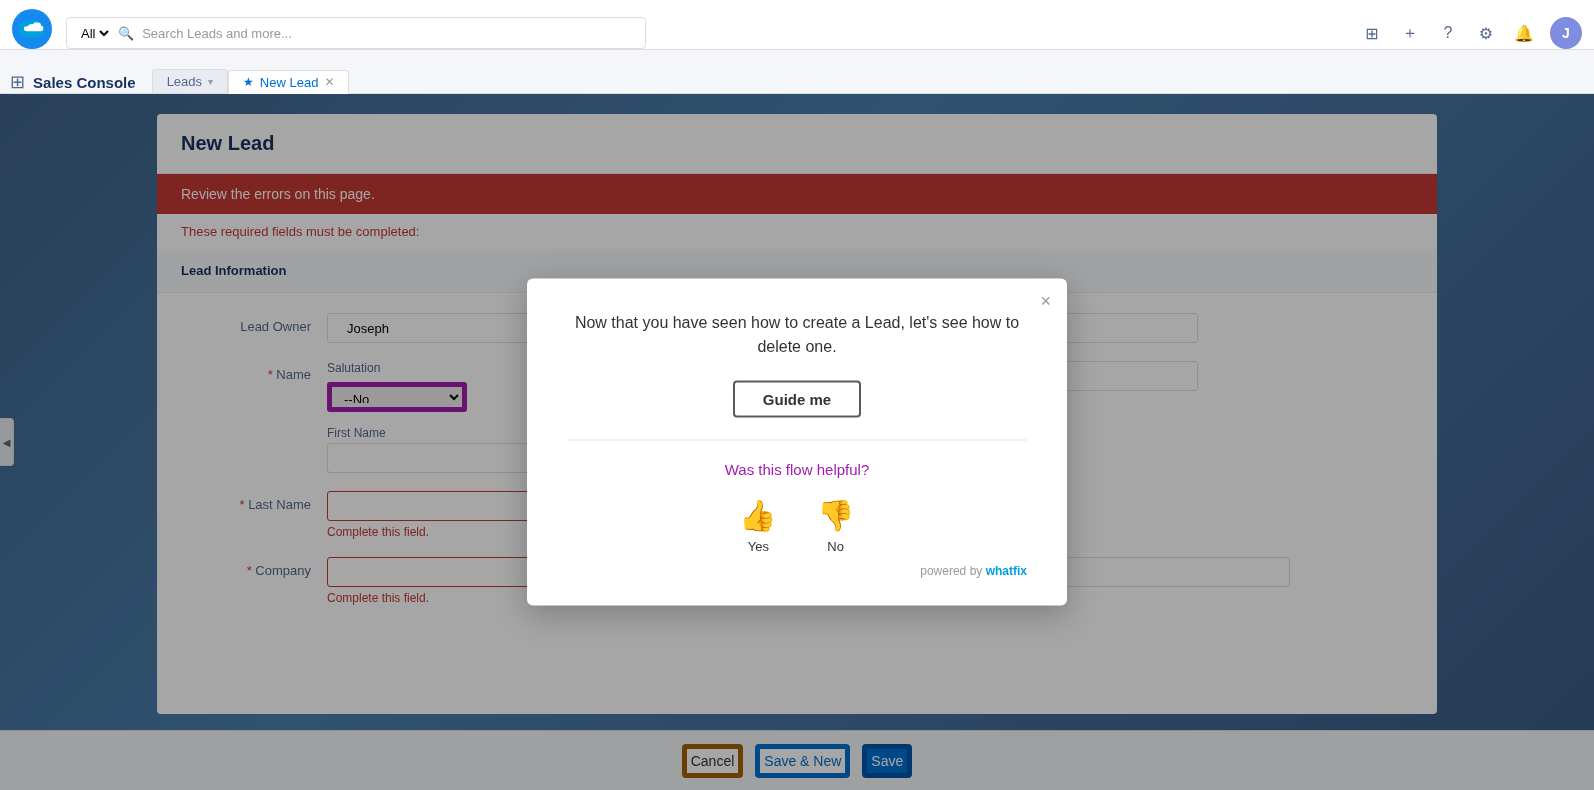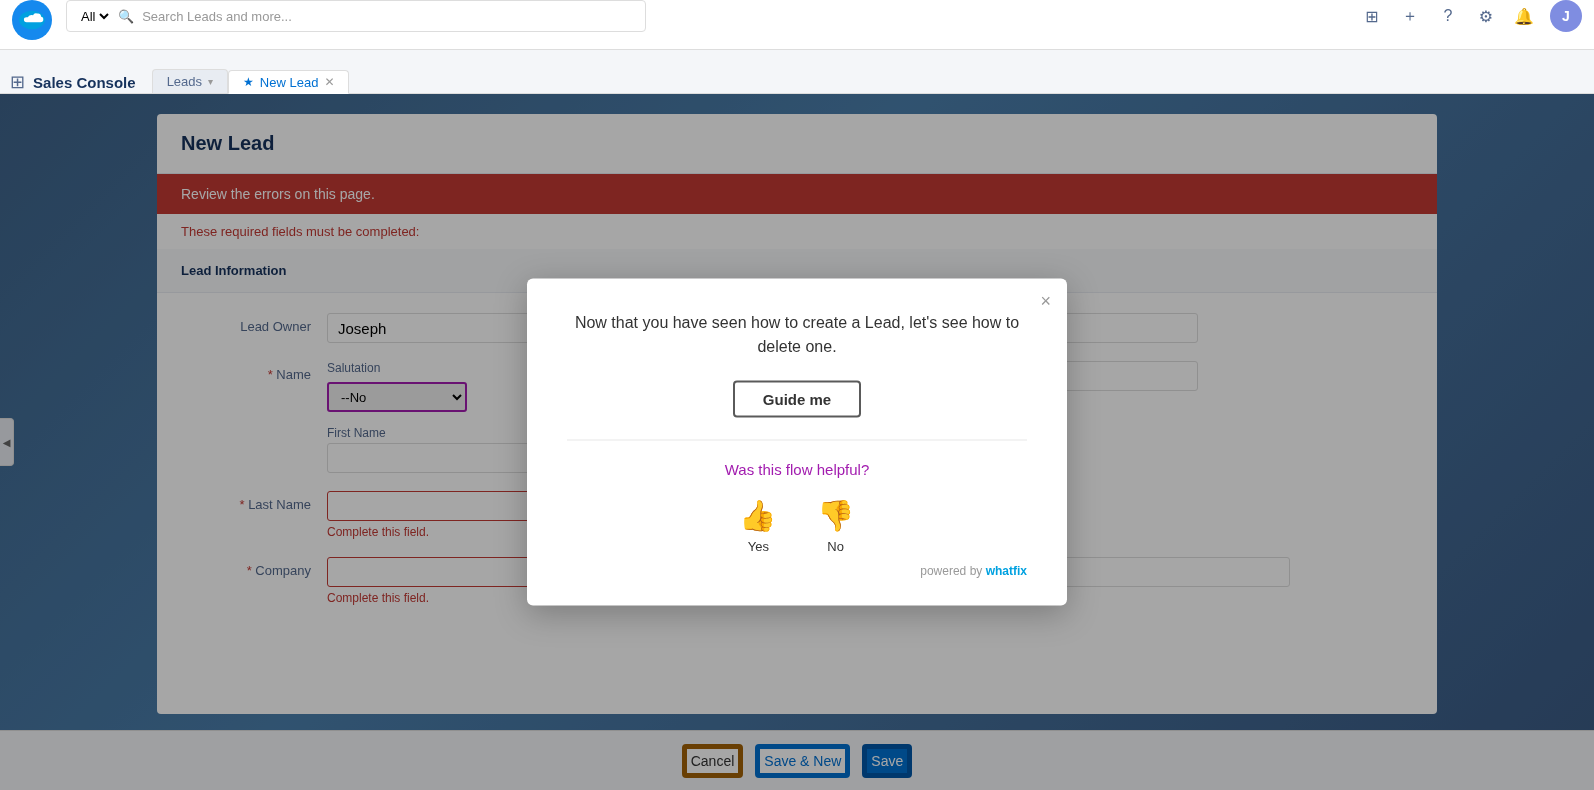--- a/index.html
+++ b/index.html
@@ -3,21 +3,21 @@
   <meta charset="utf-8">
   <style>
     * { box-sizing: border-box; margin: 0; padding: 0; }
     body { font-family: 'Salesforce Sans', Arial, sans-serif; font-size: 13px; background: #f3f3f3; width: 1594px; height: 790px; overflow: hidden; }
 
     
     .top-nav {
       background: #fff;
       height: 50px;
       display: flex;
-      align-items: flex-start;
+      align-items: flex-end;
       padding: 0 12px;
       border-bottom: 1px solid #ddd;
       position: relative;
       z-index: 10;
     }
     .sf-logo {
       width: 40px; height: 40px;
       background: #1589ee;
       border-radius: 50%;
       display: flex; align-items: center; justify-content: center;
@@ -193,31 +193,31 @@
     }
     .form-label.required::before {
       content: '* ';
       color: #c23934;
     }
     .form-field-group { flex: 1; display: flex; flex-direction: column; gap: 4px; }
     .form-input {
       height: 30px;
       border: 1px solid #ddd;
       border-radius: 3px;
-      padding: 0 10px;
-      font-size: 15px;
+      padding: 0 19px;
+      font-size: 13px;
       width: 100%;
       max-width: 320px;
     }
     .form-input.error {
       border-color: #c23934;
     }
     .form-select {
       height: 30px;
-      border: 2px solid #a21caf;
+      border: 5px solid #a21caf;
       border-radius: 3px;
       padding: 4px 8px;
       font-size: 13px;
       width: 140px;
     }
     .error-text {
       color: #c23934;
       font-size: 12px;
     }
     .form-right {

